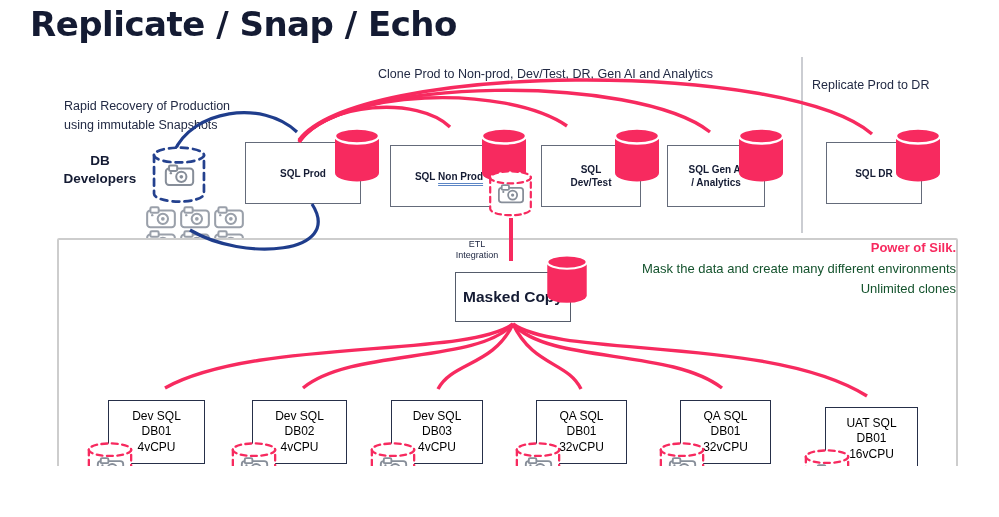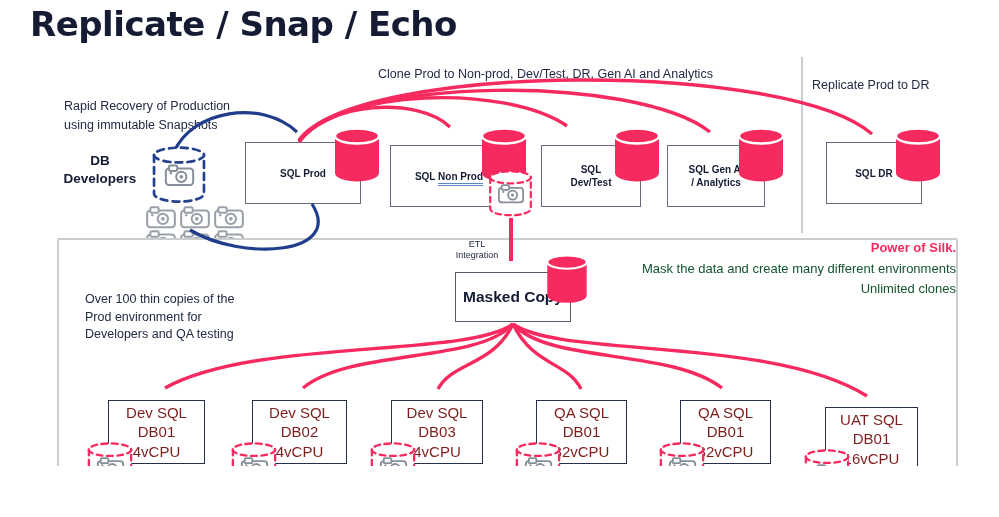--- a/index.html
+++ b/index.html
@@ -16,21 +16,21 @@
   .panel-note{position:absolute;left:456px;top:261px;width:500px;text-align:right;
               font-size:13px;color:#14532d;}
   .panel-note2{top:281px;}
   .etl{position:absolute;left:432px;top:239px;width:90px;text-align:center;font-size:9px;
        font-weight:normal;line-height:1.25;color:#222A44;white-space:pre-line;}
   .dbsnap-label{position:absolute;left:52px;top:152px;width:96px;text-align:center;
                 font-size:13.5px;font-weight:bold;line-height:1.3;color:#141B33;white-space:pre-line;}
   .box{position:absolute;background:#fff;border:1.6px solid #646B7A;box-sizing:border-box;
        display:flex;align-items:center;justify-content:center;text-align:center;
        font-weight:bold;font-size:10px;color:#141B33;line-height:1.3;white-space:pre-line;}
-  .box.bottom{border-color:#262F49;font-weight:normal;font-size:15px;color:#7f1d1d;line-height:1.3;}
+  .box.bottom{border-color:#262F49;font-weight:normal;font-size:12px;color:#000000;line-height:1.3;}
   .box.masked{border-color:#555C6B;font-size:15.5px;}
   .u-double{text-decoration:underline double #5C86C5;text-underline-offset:3px;}
   .arrows{position:absolute;left:0;top:0;pointer-events:none;}
   .arrows path{fill:none;}
   .p-arc{stroke:#F72A5F;stroke-width:3.4;}
   .p-line{stroke:#F72A5F;stroke-width:4;}
   .n-arc{stroke:#1F3D8C;stroke-width:3.2;}
   .solidcyl{position:absolute;color:#F72A5F;}
   .snap{position:absolute;}
   .snap .cyl{position:absolute;left:0;top:0;}
@@ -116,23 +116,20 @@
   <div class="box" style="left:826px;top:142px;width:96px;height:62px;">
     <span>SQL DR</span>
   </div>
 
   <div class="panel"></div>
   <div class="panel-title">Power of Silk.</div>
   <div class="panel-note">Mask the data and create many different environments</div>
   <div class="panel-note panel-note2">Unlimited clones</div>
   <div class="etl">ETL
 Integration</div>
-  <div class="note" style="left:85px;top:291px;width:200px;line-height:1.4;">Over 100 thin copies of the
-Prod environment for
-Developers and QA testing</div>
 
   <div class="box masked" style="left:455px;top:272px;width:116px;height:50px;">
     <span>Masked Copy</span>
   </div>
 
   <div class="box bottom" style="left:108px;top:400px;width:97px;height:64px;">
     <span>Dev SQL
 DB01
 4vCPU</span>
   </div>

